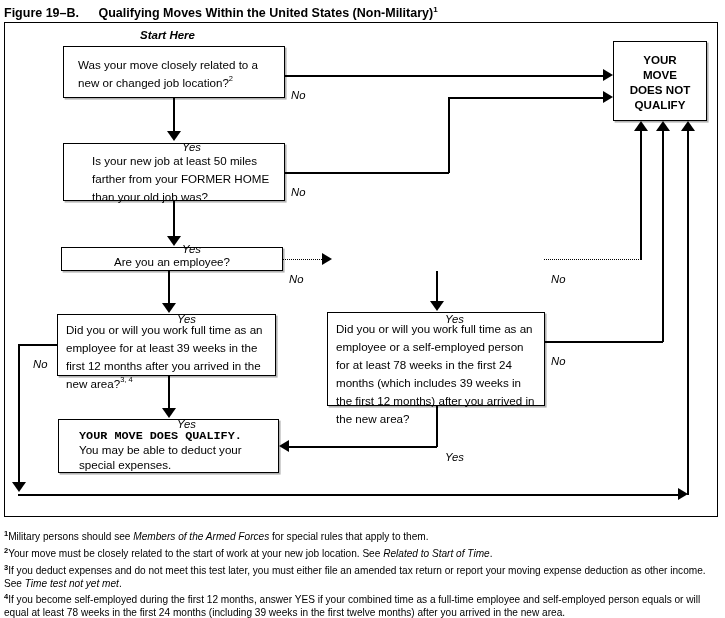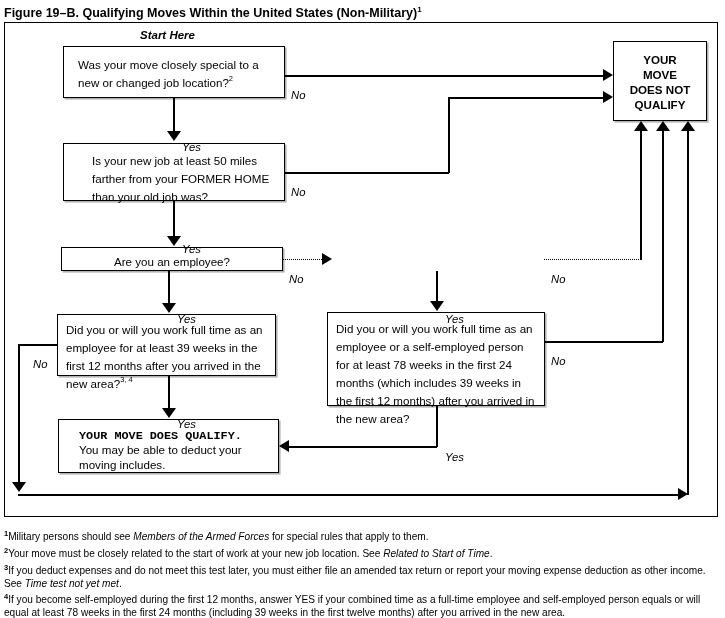--- a/index.html
+++ b/index.html
@@ -1,21 +1,21 @@
 <!DOCTYPE html>
 <html><head>
 <meta charset="utf-8">
 <style>
   html,body{margin:0;padding:0;background:#fff;}
   body{width:725px;height:618px;font-family:"Liberation Sans",sans-serif;color:#000;}
   #page{position:relative;width:725px;height:618px;overflow:hidden;}
 
   .fig-title{position:absolute;left:4px;top:2px;font-size:12.5px;line-height:15px;white-space:nowrap;}
   .fig-title .lead{font-weight:bold;}
-  .fig-title .bold{font-weight:bold;}
+  .fig-title .bold{font-weight:bold;margin-left:16px;}
   .fig-title sup{font-size:8px;vertical-align:super;font-weight:bold;}
 
   .frame{position:absolute;left:4px;top:22px;width:714px;height:495px;border:1.4px solid #000;box-sizing:border-box;background:#fff;}
 
   .start-label{position:absolute;left:140px;top:29px;font-size:11.5px;font-style:italic;font-weight:bold;}
 
   .node{position:absolute;box-sizing:border-box;border:1.3px solid #000;background:#fff;
         box-shadow:1.6px 1.6px 0 0 rgba(0,0,0,0.30);}
   .node .txt{font-size:11.6px;line-height:14.6px;}
   .node sup{font-size:7.5px;vertical-align:super;}
@@ -57,21 +57,21 @@
   <div class="fig-title">
     <span class="lead">Figure 19–B.</span>
     <span class="bold">Qualifying Moves Within the United States (Non-Military)</span><sup>1</sup>
   </div>
 
   <div class="frame"></div>
 
   <div class="start-label">Start Here</div>
 
   <div class="node n-q1">
-    <span class="txt">Was your move closely special to a new or changed job location?</span><sup>2</sup>
+    <span class="txt">Was your move closely related to a new or changed job location?</span><sup>2</sup>
   </div>
 
   <div class="node n-q2">
     <span class="txt">Is your new job at least 50 miles farther from your FORMER HOME than your old job was?</span>
   </div>
 
   <div class="node n-q3">
     <span class="txt">Are you an employee?</span>
   </div>
 
@@ -79,21 +79,21 @@
   <div class="node n-q5">
     <span class="txt">Did you or will you work full time as an employee for at least 39 weeks in the first 12 months after you arrived in the new area?</span><sup>3, 4</sup>
   </div>
 
   <div class="node n-q6">
     <span class="txt">Did you or will you work full time as an employee or a self-employed person for at least 78 weeks in the first 24 months (which includes 39 weeks in the first 12 months) after you arrived in the new area?</span>
   </div>
 
   <div class="node n-qualify">
     <div class="hdr">YOUR MOVE DOES QUALIFY.</div>
-    <div class="txt">You may be able to deduct your moving includes.</div>
+    <div class="txt">You may be able to deduct your special expenses.</div>
   </div>
 
   <div class="node n-nq">
     <div>YOUR</div>
     <div>MOVE</div>
     <div>DOES NOT</div>
     <div>QUALIFY</div>
   </div>
 
   <div class="edge v" style="left:173px;top:98px;height:33px;"></div>

